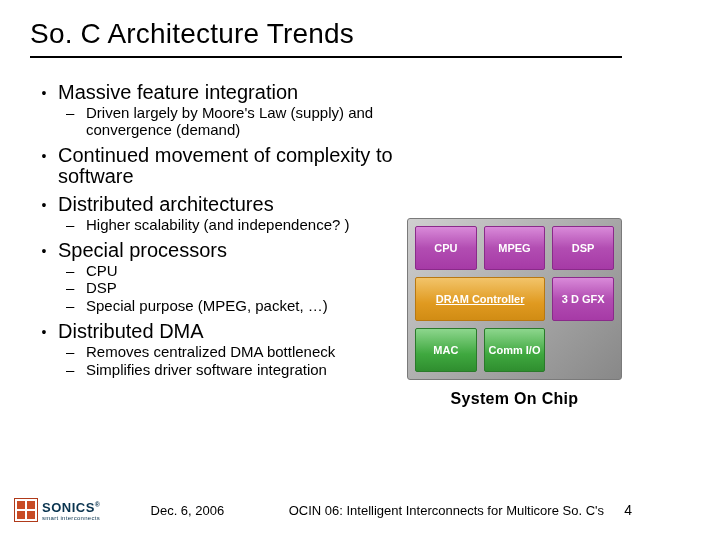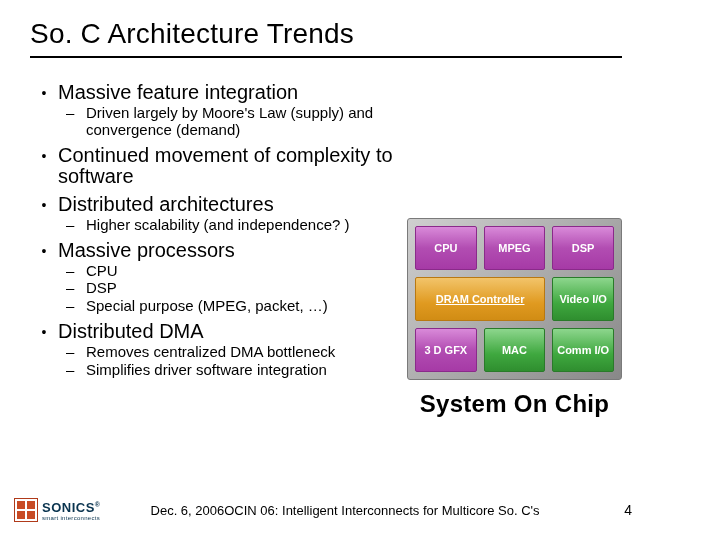--- a/index.html
+++ b/index.html
@@ -13,31 +13,31 @@
   .bullet-l1 .dot { width: 28px; flex: 0 0 28px; text-align: center; font-size: 14px; line-height: 22px; }
   .bullet-l2 { display: flex; align-items: flex-start; font-size: 15px; line-height: 1.12; margin-left: 36px; margin-top: 1px; }
   .bullet-l2 .dash { width: 20px; flex: 0 0 20px; text-align: left; }
   .diagram-wrap { width: 220px; display: flex; flex-direction: column; align-items: center; margin-left: 10px; margin-top: 142px; }
   .chip { width: 215px; height: 162px; background: linear-gradient(135deg, #cfcfcf 0%, #888 100%); border: 1px solid #7a7a7a; border-radius: 3px; padding: 7px; display: grid; grid-template-columns: repeat(3, 1fr); grid-template-rows: repeat(3, 1fr); gap: 7px; }
   .block { display: flex; align-items: center; justify-content: center; text-align: center; color: #fff; font-size: 11px; font-weight: 700; border-radius: 2px; padding: 2px 3px; line-height: 1.15; }
   .purple { background: linear-gradient(to bottom, #d98ad9 0%, #b24db2 50%, #a63aa6 100%); border: 1px solid #8a2a8a; }
   .orange { background: linear-gradient(to bottom, #f2c46a 0%, #e09a20 60%, #d18c14 100%); border: 1px solid #b87812; text-decoration: underline; }
   .green  { background: linear-gradient(to bottom, #8dd68d 0%, #3fa83f 60%, #2f8e2f 100%); border: 1px solid #2a7a2a; }
   .span2  { grid-column: span 2; }
-  .soc-caption { font-size: 24px; font-weight: 700; letter-spacing: 0.3px; margin-top: 10px; }
+  .soc-caption { font-size: 16px; font-weight: 700; letter-spacing: 0.3px; margin-top: 10px; }
   .footer { position: absolute; left: 0; right: 0; bottom: 14px; height: 32px; display: flex; align-items: center; padding: 0 20px 0 14px; }
   .logo { display: flex; align-items: center; height: 26px; }
   .logo-mark { width: 24px; height: 24px; border: 1px solid #b03a1a; display: grid; grid-template-columns: 1fr 1fr; grid-template-rows: 1fr 1fr; gap: 2px; padding: 2px; background: #fff; }
   .logo-mark div { background: #c84a24; }
   .logo-text { display: flex; flex-direction: column; margin-left: 4px; }
   .logo-name { font-size: 13px; font-weight: 700; color: #0a344f; letter-spacing: 0.5px; }
   .logo-name sup { font-size: 7px; }
   .logo-tag { font-size: 6px; color: #0a344f; letter-spacing: 0.3px; }
   .footer-date { margin-left: 50px; font-size: 13px; text-align: right; }
-  .footer-center { flex: 1; text-align: left; font-size: 13px; }
+  .footer-center { flex: 1; text-align: right; font-size: 13px; }
   .footer-page { font-size: 14px; width: 28px; text-align: right; }
 </style>
 </head>
 <body>
 
 <div class="slide">
 
   <div class="title">So. C Architecture Trends</div>
   <div class="title-rule"></div>
 
@@ -62,21 +62,21 @@
         <div class="dot">•</div>
         <div>Distributed architectures</div>
       </div>
       <div class="bullet-l2">
         <div class="dash">–</div>
         <div>Higher scalability (and independence? )</div>
       </div>
 
       <div class="bullet-l1">
         <div class="dot">•</div>
-        <div>Massive processors</div>
+        <div>Special processors</div>
       </div>
       <div class="bullet-l2">
         <div class="dash">–</div>
         <div>CPU</div>
       </div>
       <div class="bullet-l2">
         <div class="dash">–</div>
         <div>DSP</div>
       </div>
       <div class="bullet-l2">
@@ -98,21 +98,20 @@
       </div>
 
     </div>
 
     <div class="diagram-wrap">
       <div class="chip">
         <div class="block purple">CPU</div>
         <div class="block purple">MPEG</div>
         <div class="block purple">DSP</div>
         <div class="block orange span2">DRAM Controller</div>
-        <div class="block green">Video I/O</div>
         <div class="block purple">3 D GFX</div>
         <div class="block green">MAC</div>
         <div class="block green">Comm I/O</div>
       </div>
       <div class="soc-caption">System On Chip</div>
     </div>
   </div>
 
   <div class="footer">
     <div class="logo">

